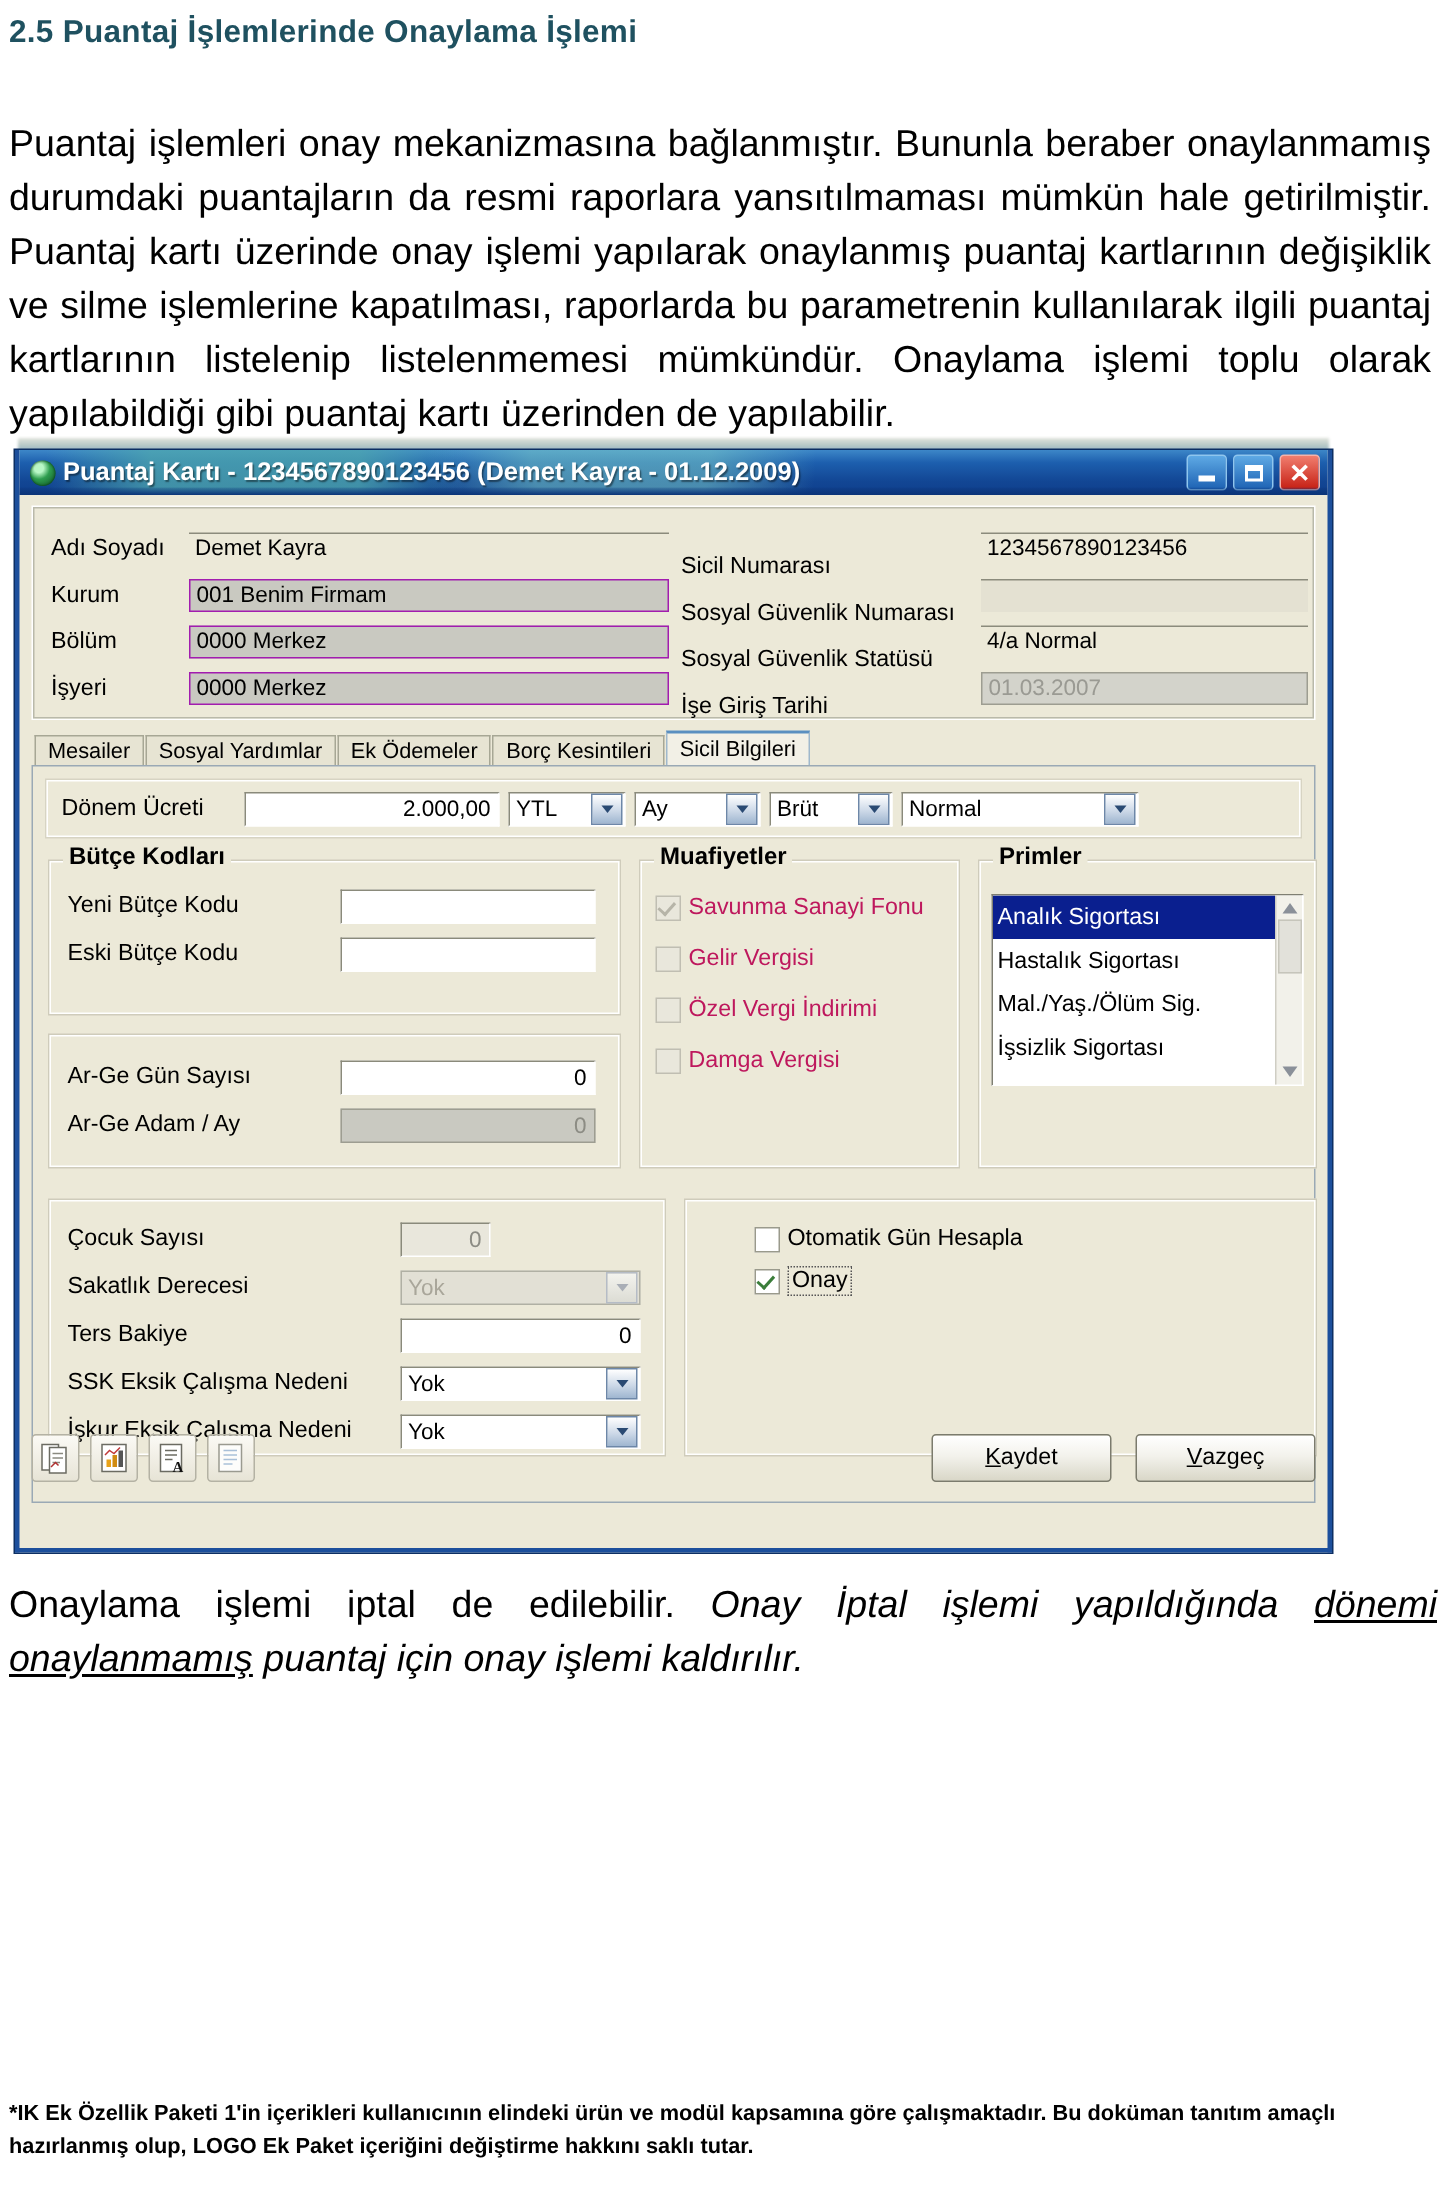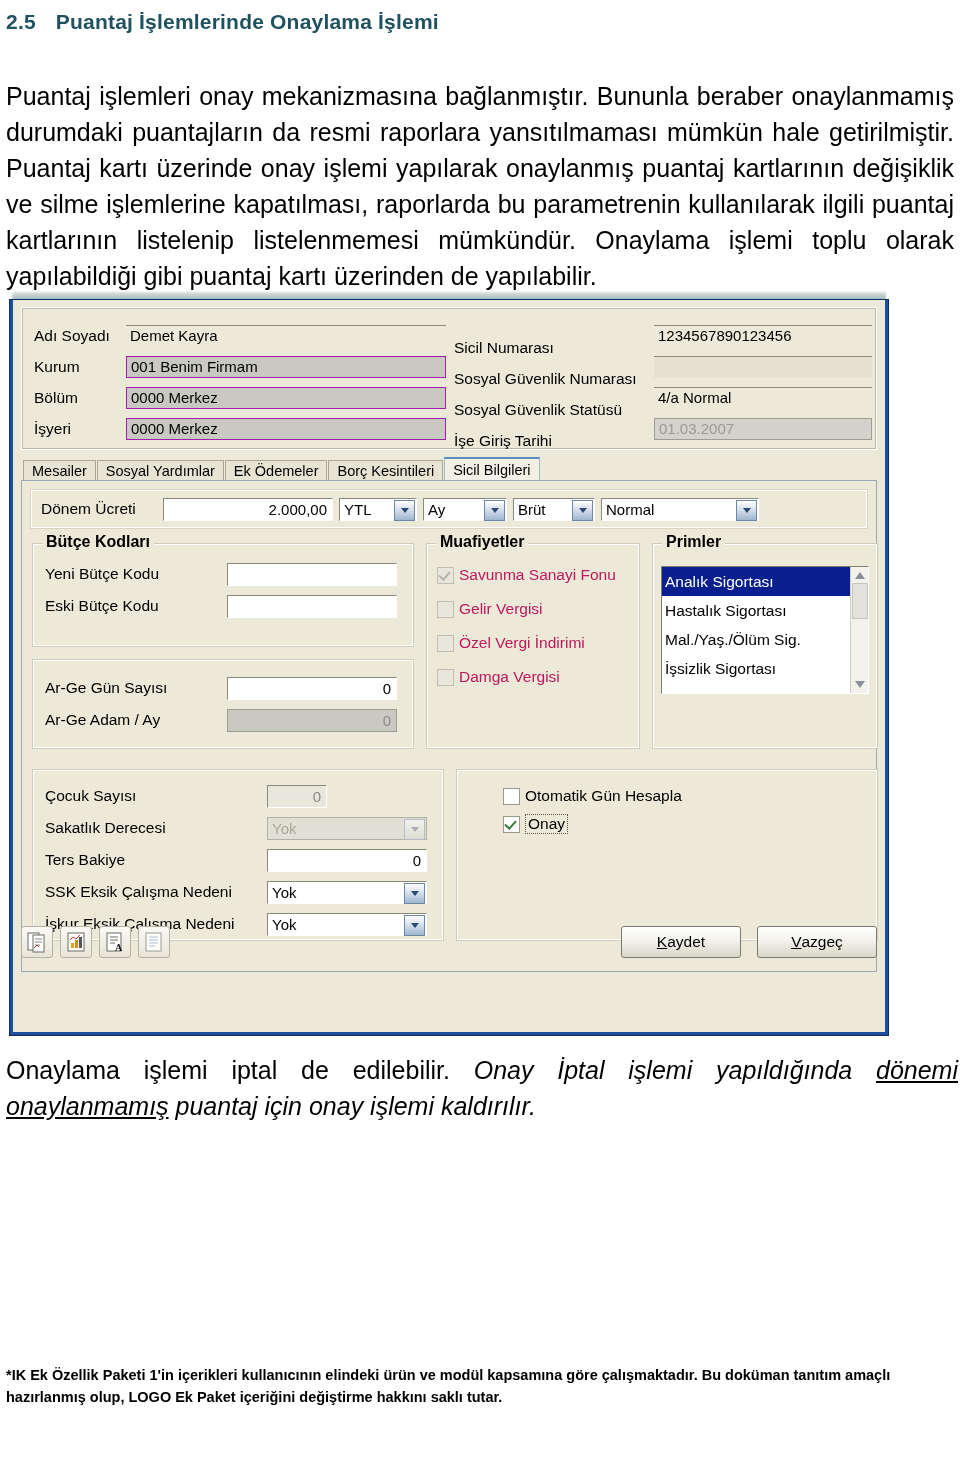--- a/index.html
+++ b/index.html
@@ -17,40 +17,40 @@
   
   .doc-heading {
     position: absolute;
     left: 6px; top: 10px;
     font-size: 21px;
     font-weight: bold;
     color: #1f5160;
     letter-spacing: .2px;
     white-space: nowrap;
   }
-  .doc-heading .num { margin-right: 20px; }
+  .doc-heading .num { margin-right: 6px; }
 
   .body-para {
     position: absolute;
     left: 6px;
     width: 948px;
     font-size: 25px;
     line-height: 36px;
     text-align: justify;
     text-justify: inter-word;
   }
   #para-intro { top: 78px; }
   #para-cancel { top: 1052px; width: 952px; }
 
   .italic { font-style: italic; }
   .underline-italic { font-style: italic; text-decoration: underline; }
 
   .footnote {
     position: absolute;
-    left: 6px; top: 1364px;
+    left: 6px; top: 1398px;
     width: 948px;
     font-size: 14.5px;
     font-weight: bold;
     line-height: 22px;
   }
 
   
   #app-window {
     position: absolute;
     left: 10px; top: 300px;
@@ -214,21 +214,21 @@
   .input-sunken {
     border: 1px solid #8a8a7b;
     border-right-color: #fff; border-bottom-color: #fff;
     background: #ffffff;
     height: 23px; box-sizing: border-box;
     font-size: 15px; line-height: 21px;
     padding: 0 5px;
   }
   #wage-amount { width: 170px; text-align: right; }
   .combo {
-    display: flex; align-items: flex-start;
+    display: flex; align-items: center;
     height: 23px; box-sizing: border-box;
     border: 1px solid #8a8a7b;
     border-right-color: #fff; border-bottom-color: #fff;
     background: #fff;
     margin-left: 6px;
     font-size: 15px;
   }
   .combo .cval { flex: 1; padding: 0 4px; white-space: nowrap; line-height: 21px; }
   .combo .arrow {
     width: 19px; height: 19px; margin: 1px 1px 0 0;
@@ -347,20 +347,35 @@
 <div class="doc-heading">
   <span class="num">2.5</span><span>Puantaj İşlemlerinde Onaylama İşlemi</span>
 </div>
 
 <div class="body-para" id="para-intro">Puantaj işlemleri onay mekanizmasına bağlanmıştır. Bununla beraber onaylanmamış durumdaki puantajların da resmi raporlara yansıtılmaması mümkün hale getirilmiştir. Puantaj kartı üzerinde  onay işlemi yapılarak onaylanmış puantaj kartlarının değişiklik ve silme işlemlerine kapatılması, raporlarda bu parametrenin kullanılarak ilgili puantaj kartlarının listelenip listelenmemesi mümkündür. Onaylama işlemi toplu olarak yapılabildiği gibi puantaj kartı üzerinden de yapılabilir.</div>
 
 <div id="window-fringe"></div>
 
 <div id="app-window">
 
+  <div id="title-bar">
+    <span class="title-icon"></span>
+    <span id="title-text">Puantaj Kartı - 1234567890123456 (Demet Kayra - 01.12.2009)</span>
+    <span class="win-btns">
+      <span class="win-btn min">
+          <span class="glyph-min"></span>
+        </span>
+      <span class="win-btn max">
+          <span class="glyph-max"></span>
+        </span>
+      <span class="win-btn close">
+          <span class="glyph-close">✕</span>
+        </span>
+    </span>
+  </div>
 
   <div id="client">
 
     <div id="header-form" class="panel">
 
       <div class="hdr-col left">
         <div class="fr">
           <span class="lbl">Adı Soyadı</span>
           <span class="fld flat">Demet Kayra</span>
         </div>

